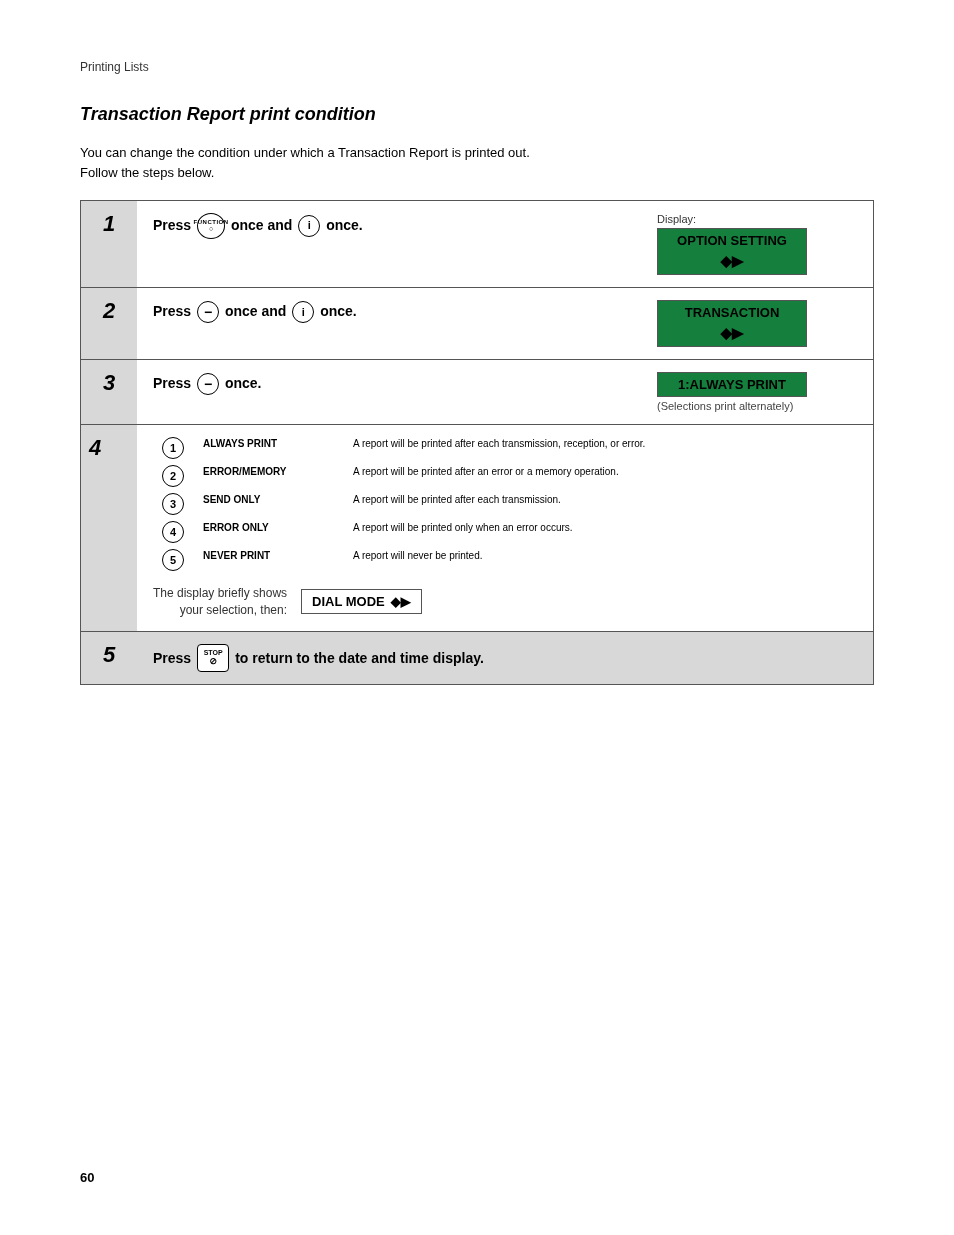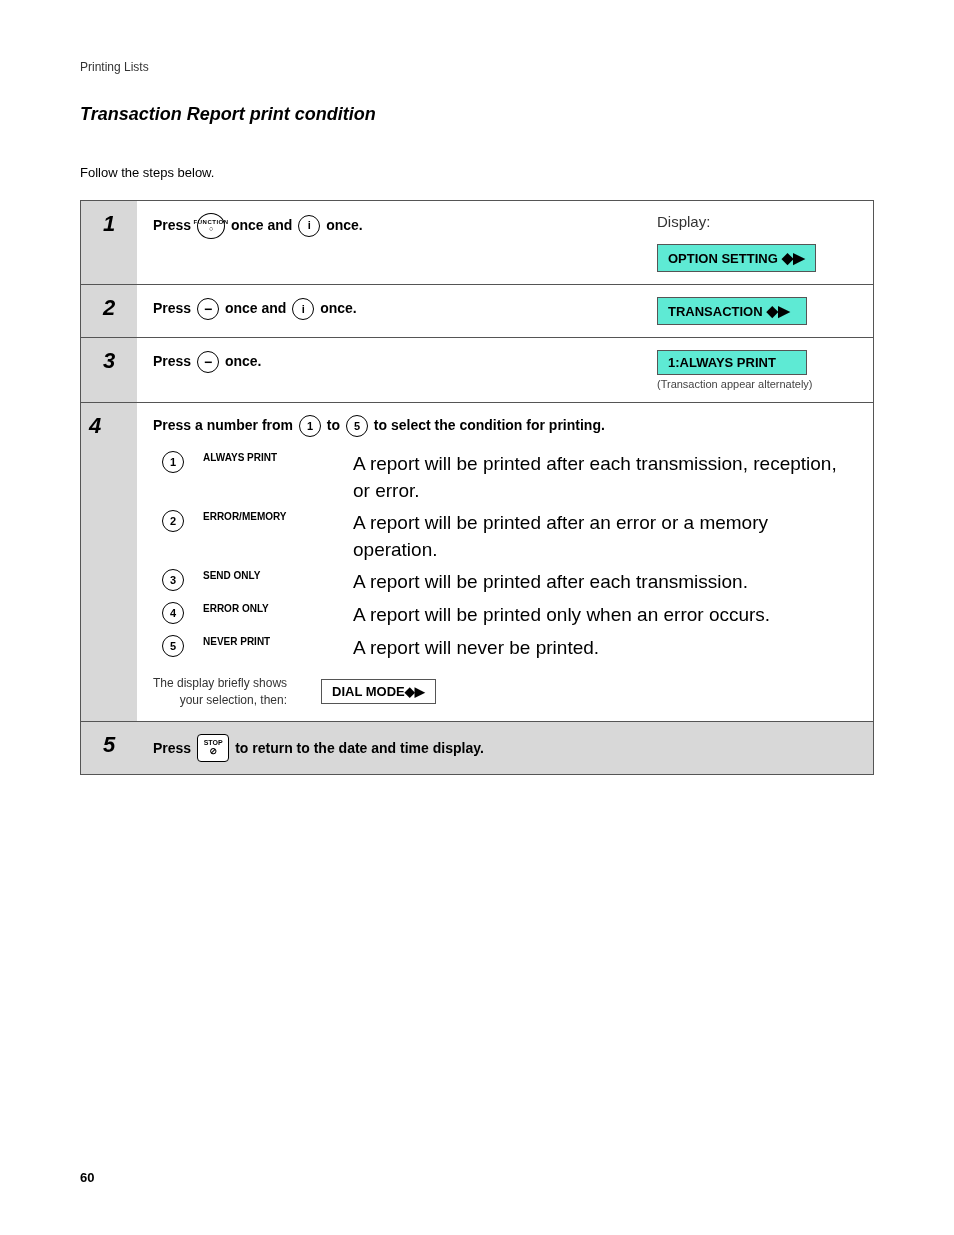--- a/index.html
+++ b/index.html
@@ -98,35 +98,36 @@
     }
 
     .display-box-col {
       min-width: 200px;
       display: flex;
       flex-direction: column;
       align-items: flex-start;
     }
 
     .display-label {
-      font-size: 15px;
+      font-size: 11px;
       color: #333;
-      margin-bottom: 14px;
+      margin-bottom: 3px;
     }
 
     .display-box {
       border: 1.5px solid #555;
-      padding: 4px 10px;
+      padding: 4px 18px;
       font-size: 13px;
       font-weight: bold;
-      background: #5eead4;
+      background: #15803d;
       display: flex;
       align-items: center;
       gap: 4px;
       min-width: 150px;
+      flex-direction: column;
     }
 
     .display-arrow {
       font-size: 15px;
       font-weight: bold;
     }
 
     .sub-note {
       font-size: 11px;
       color: #444;
@@ -249,21 +250,21 @@
       justify-content: center;
     }
 
     .opt-name {
       font-weight: bold;
       font-size: 10px;
       padding-top: 1px;
     }
 
     .opt-desc {
-      font-size: 19px;
+      font-size: 10px;
       line-height: 1.4;
     }
 
     .step4-footer {
       display: flex;
       align-items: center;
       gap: 14px;
       margin-top: 8px;
     }
 
@@ -275,23 +276,22 @@
     }
 
     .dial-box {
       border: 1.5px solid #555;
       padding: 4px 10px;
       font-size: 13px;
       font-weight: bold;
       background: #fff;
       display: flex;
       align-items: center;
-      gap: 0;
+      gap: 6px;
       white-space: nowrap;
-      margin-left: 20px;
     }
 
     
     .step5-row {
       background: #d8d8d8;
       display: flex;
       align-items: stretch;
     }
 
     .step5-num {
@@ -325,21 +325,21 @@
 </head>
 <body>
 
 <div class="page">
 
   <div class="page-label">Printing Lists</div>
 
   <div class="section-title">Transaction Report print condition</div>
 
   <div class="intro-text">
-    <br>
+    <span>You can change the condition under which a Transaction Report is printed out.</span><br>
     <span>Follow the steps below.</span>
   </div>
 
   <div class="instruction-table">
 
     <div class="instruction-row">
       <div class="step-col">
         <span class="step-num">1</span>
       </div>
       <div class="instruction-content">
@@ -396,39 +396,32 @@
         <div class="instruction-main">
           <div class="press-text">
             Press
             <span class="btn-minus">−</span>
             once.
           </div>
           <div class="display-box-col">
             <div class="display-box">
               <span>1:ALWAYS PRINT</span>
             </div>
-            <div class="sub-note">(Transaction appear alternately)</div>
+            <div class="sub-note">(Selections print alternately)</div>
           </div>
         </div>
       </div>
     </div>
 
     <div class="step4-row">
       <div class="step4-inner">
         <div class="step4-header">
           <span class="step-num">4</span>
         </div>
         <div class="step4-body">
-          <div class="step4-title">
-            Press a number from
-            <span class="btn-circle">1</span>
-            to
-            <span class="btn-circle">5</span>
-            to select the condition for printing.
-          </div>
 
           <div class="options-grid">
 
             <div class="opt-num">
               <span class="btn-circle">1</span>
             </div>
             <div class="opt-name">ALWAYS PRINT</div>
             <div class="opt-desc">A report will be printed after each transmission, reception, or error.</div>
 
             <div class="opt-num">

